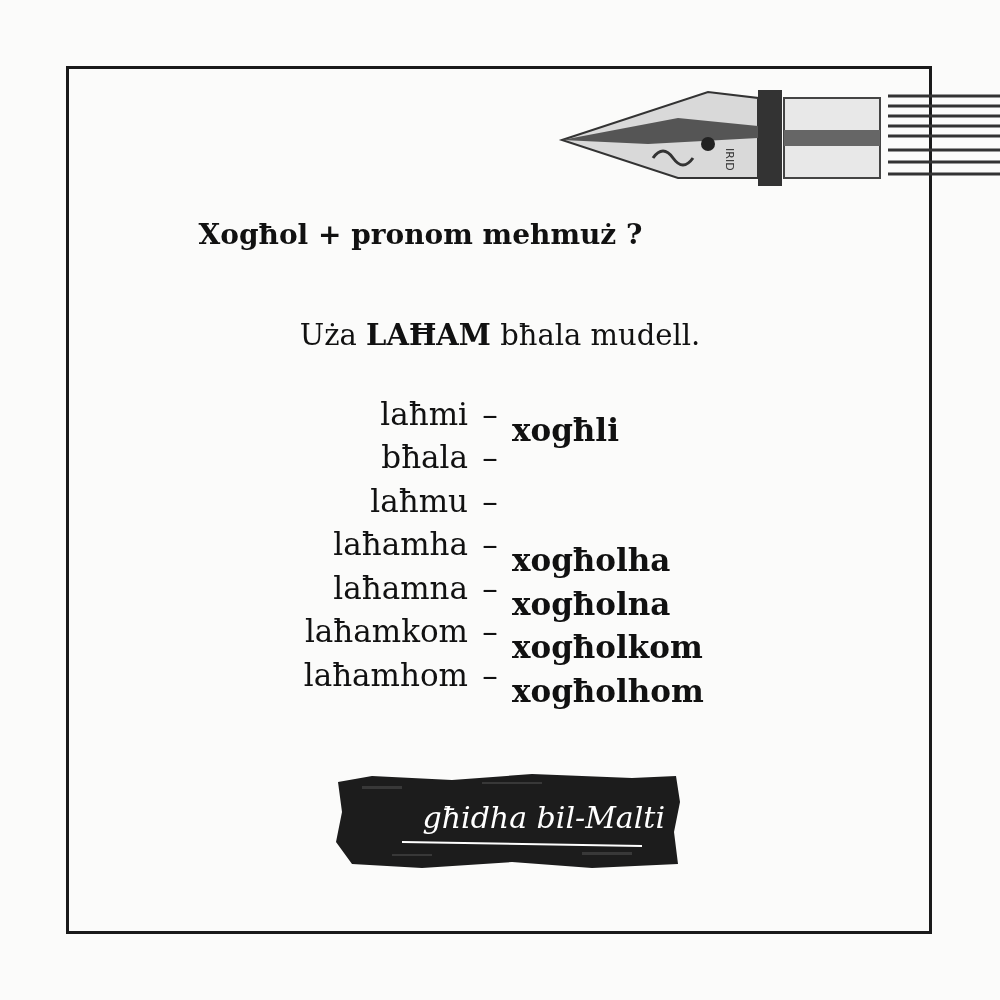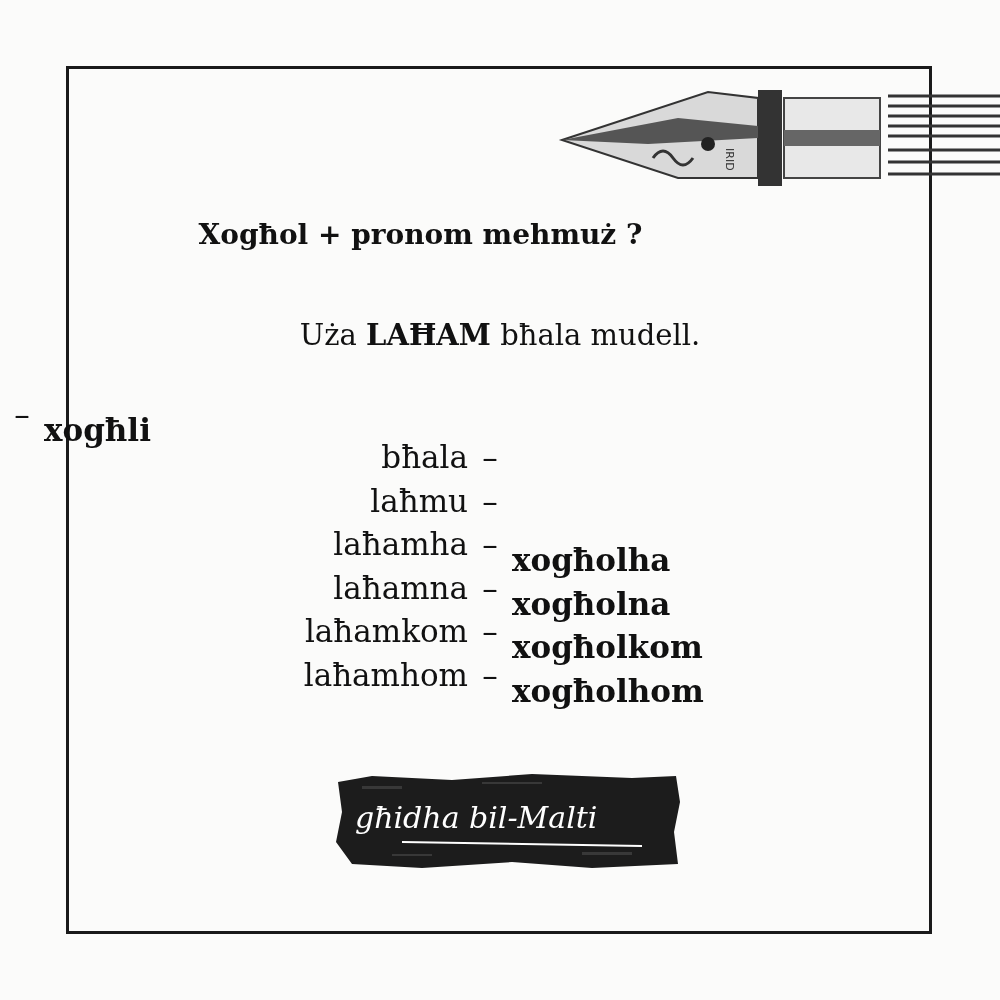--- a/index.html
+++ b/index.html
@@ -8,21 +8,21 @@
     .pen{position:absolute;left:558px;top:78px;width:442px;height:110px;}
     .title{position:absolute;left:0;width:841px;top:218px;text-align:center;font-size:28px;font-weight:bold;}
     .subtitle{position:absolute;left:0;width:1000px;top:306px;text-align:center;font-size:29px;margin-top:12px;}
     .subtitle b{font-weight:bold;}
     .rows{position:absolute;top:392px;left:0;width:1000px;}
     .row{display:flex;height:43.5px;align-items:center;font-size:31px;}
     .row .l{width:468px;text-align:right;}
     .row .d{width:44px;text-align:center;}
     .row .r{font-weight:bold;margin-top:32px;}
     .logo{position:absolute;left:332px;top:772px;width:350px;height:98px;}
-    .logo-text{position:absolute;left:355px;top:800px;width:310px;text-align:left;color:#fff;font-family:"DejaVu Serif",serif;font-style:italic;font-size:30px;}
+    .logo-text{position:absolute;left:355px;top:800px;width:310px;text-align:right;color:#fff;font-family:"DejaVu Serif",serif;font-style:italic;font-size:30px;}
   </style>
 </head>
 <body>
 
 <div class="frame"></div>
 
 <svg class="pen" viewBox="0 0 442 110">
   <polygon points="4,62 150,14 200,20 200,100 120,100" fill="#d9d9d9" stroke="#333" stroke-width="2"></polygon>
   <polygon points="4,62 120,40 200,48 200,60 90,66" fill="#555"></polygon>
   <circle cx="150" cy="66" r="7" fill="#222"></circle>
@@ -46,20 +46,21 @@
 <div class="title">Xogħol + pronom mehmuż ?</div>
 
 <div class="subtitle">
   <span>Uża</span>
   <b>LAĦAM</b>
   <span>bħala mudell.</span>
 </div>
 
 <div class="rows">
   <div class="row">
+      <span class="l">laħmi</span>
       <span class="d">–</span>
       <span class="r">xogħli</span>
     </div>
   <div class="row">
       <span class="l">bħala</span>
       <span class="d">–</span>
     </div>
   <div class="row">
       <span class="l">laħmu</span>
       <span class="d">–</span>

